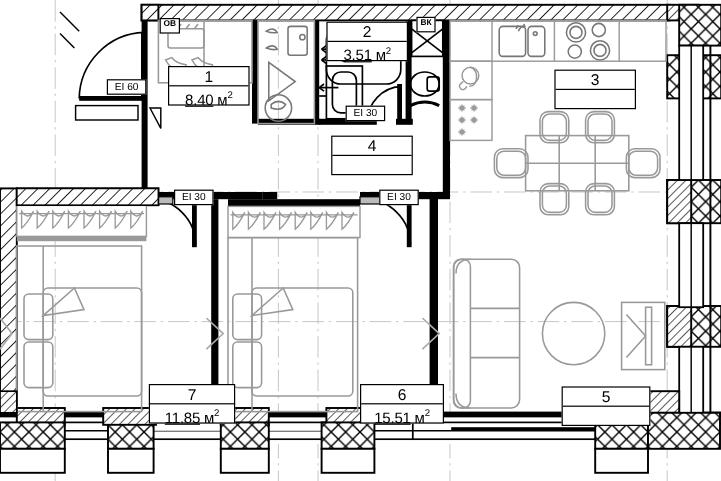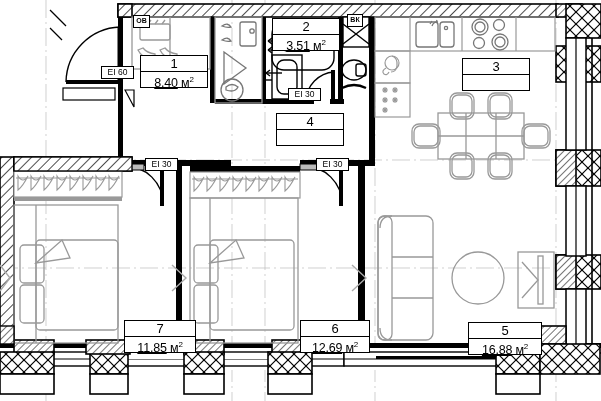--- a/index.html
+++ b/index.html
@@ -393,43 +393,39 @@
 <div class="lbl" style="left:462px;top:58px;width:68px;height:33px;">
   <div class="num">3</div>
 </div>
 
 <div class="lbl" style="left:276px;top:113px;width:68px;height:33px;">
   <div class="num">4</div>
 </div>
 
 <div class="lbl" style="left:468px;top:322px;width:74px;height:33px;">
   <div class="num">5</div>
-  <div class="area">
-    <span class="u">16.88</span>
-    <span>м</span><sup>2</sup>
-  </div>
 </div>
 
 <div class="lbl" style="left:300px;top:320px;width:70px;height:33px;">
   <div class="num">6</div>
   <div class="area">
-    <span class="u">12.69</span>
+    <span class="u">15.51</span>
     <span>м</span><sup>2</sup>
   </div>
 </div>
 
 <div class="lbl" style="left:124px;top:320px;width:72px;height:33px;">
   <div class="num">7</div>
   <div class="area">
     <span class="u">11.85</span>
     <span>м</span><sup>2</sup>
   </div>
 </div>
 
-<div class="tag" style="left:89px;top:66px;width:33px;height:13px;margin-left:12px;">EI 60</div>
+<div class="tag" style="left:89px;top:66px;width:33px;height:13px;">EI 60</div>
 <div class="tag" style="left:288px;top:88px;width:33px;height:13px;">EI 30</div>
 <div class="tag" style="left:145px;top:158px;width:33px;height:13px;">EI 30</div>
 <div class="tag" style="left:316px;top:158px;width:33px;height:13px;">EI 30</div>
 
 <div class="tag sm" style="left:133px;top:15px;width:17px;height:13px;">ОВ</div>
 <div class="tag sm" style="left:347px;top:14px;width:16px;height:13px;">ВК</div>
 
 </div>
 
 </body></html>

